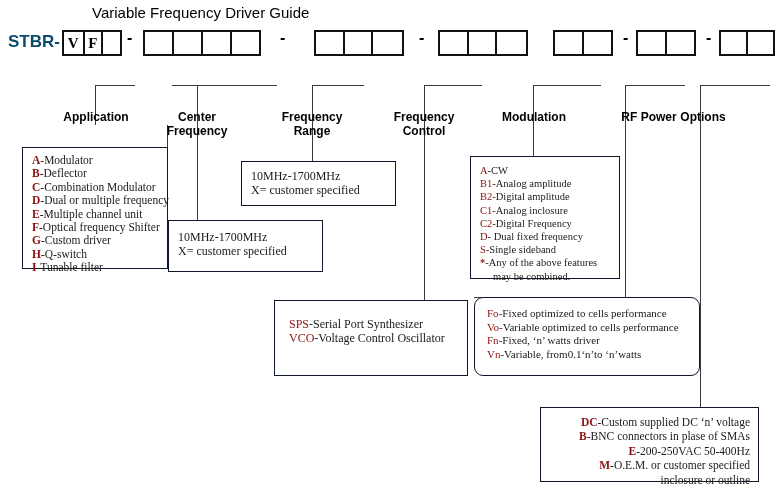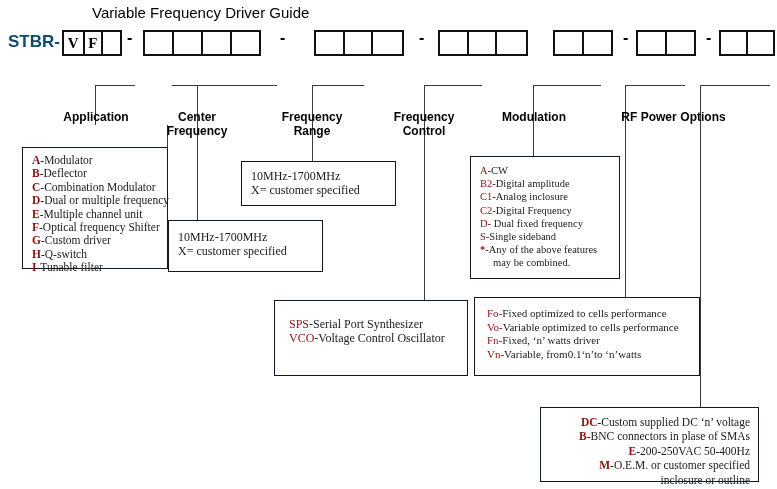--- a/index.html
+++ b/index.html
@@ -249,30 +249,31 @@
     <div class="plain-row">X= customer specified</div>
   </div>
 
   <div class="dbox" style="left:274px; top:300px; width:194px; height:76px; padding-top:16px; padding-left:14px;">
     <div class="plain-row"><span class="code-thin">SPS</span><span>-Serial Port Synthesizer</span></div>
     <div class="plain-row"><span class="code-thin">VCO</span><span>-Voltage Control Oscillator</span></div>
   </div>
 
   <div class="dbox mod" style="left:470px; top:156px; width:150px; height:123px; padding-top:7px;">
     <div class="row"><span class="code-thin">A</span><span>-CW</span></div>
+    <div class="row"><span class="code-thin">B1</span><span>-Analog amplitude</span></div>
     <div class="row"><span class="code-thin">B2</span><span>-Digital amplitude</span></div>
     <div class="row"><span class="code-thin">C1</span><span>-Analog inclosure</span></div>
     <div class="row"><span class="code-thin">C2</span><span>-Digital Frequency</span></div>
     <div class="row"><span class="code-thin">D</span><span>- Dual fixed frequency</span></div>
     <div class="row"><span class="code-thin">S</span><span>-Single sideband</span></div>
     <div class="row"><span class="code">*</span><span>-Any of the above features</span></div>
     <div class="row ind">may be combined.</div>
   </div>
 
-  <div class="dbox rf" style="left:474px; top:297px; width:226px; height:79px; padding-top:9px; padding-left:12px;">
+  <div class="dbox rf" style="left:474px; top:297px; width:226px; height:79px; padding-top:9px; padding-left:12px;border-radius:9px;">
     <div class="row"><span class="code-thin">Fo</span><span>-Fixed optimized to cells performance</span></div>
     <div class="row"><span class="code-thin">Vo</span><span>-Variable optimized to cells performance</span></div>
     <div class="row"><span class="code-thin">Fn</span><span>-Fixed, ‘n’ watts driver</span></div>
     <div class="row"><span class="code-thin">Vn</span><span>-Variable, from0.1‘n’to ‘n’watts</span></div>
   </div>
 
   <div class="dbox opt" style="left:540px; top:407px; width:219px; height:75px; padding-top:7px; padding-left:10px;text-align:right;">
     <div class="row"><span class="code">DC</span><span>-Custom supplied DC ‘n’ voltage</span></div>
     <div class="row"><span class="code">B</span><span>-BNC connectors in plase of SMAs</span></div>
     <div class="row"><span class="code">E</span><span>-200-250VAC 50-400Hz</span></div>

